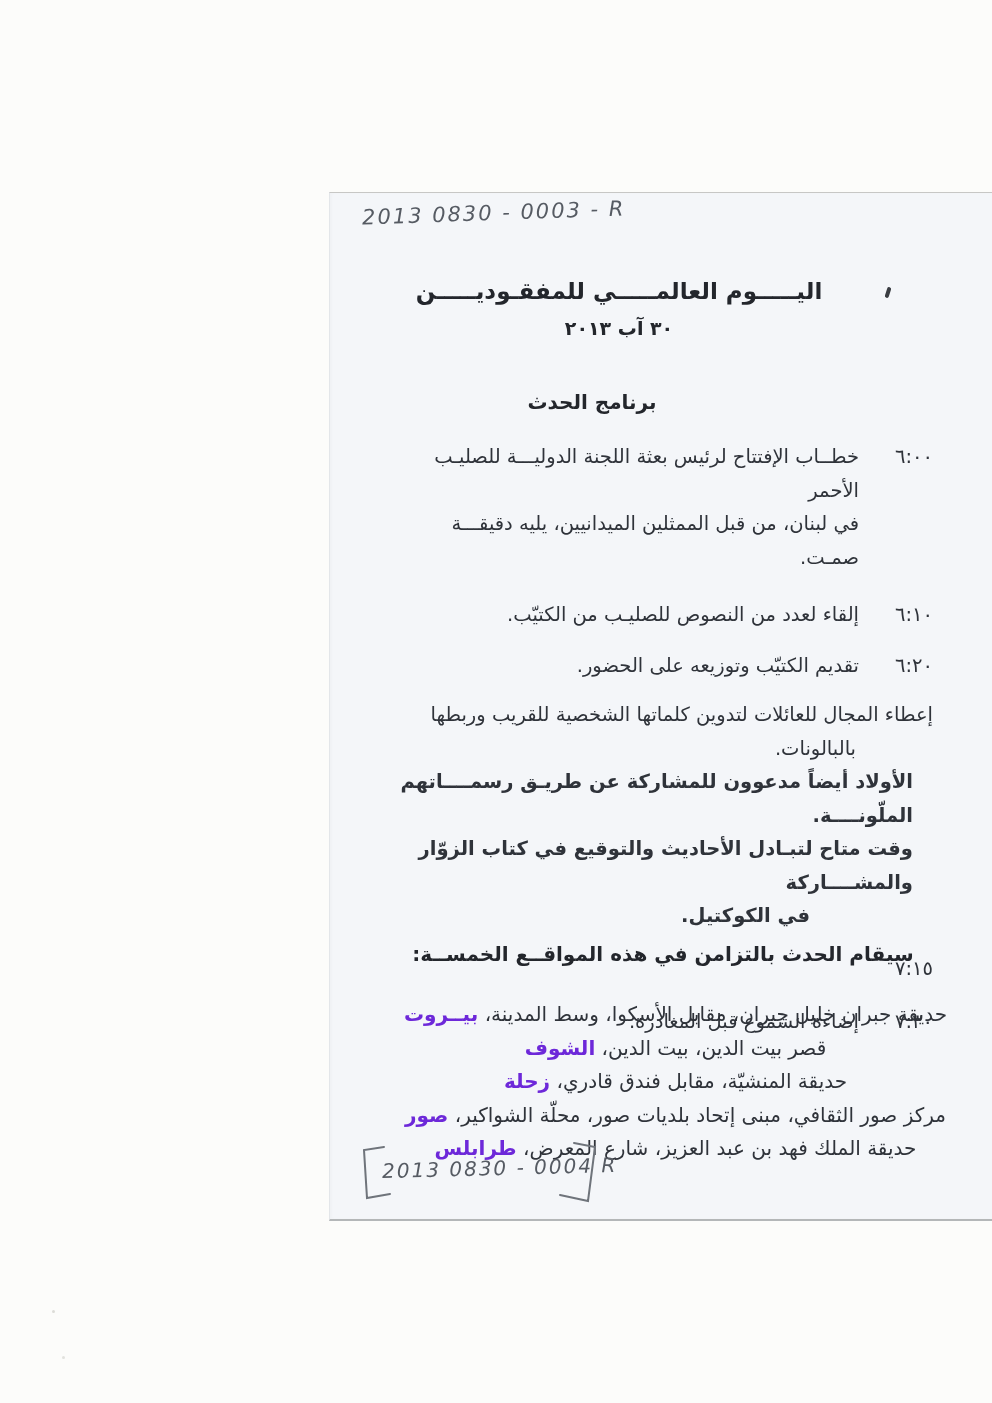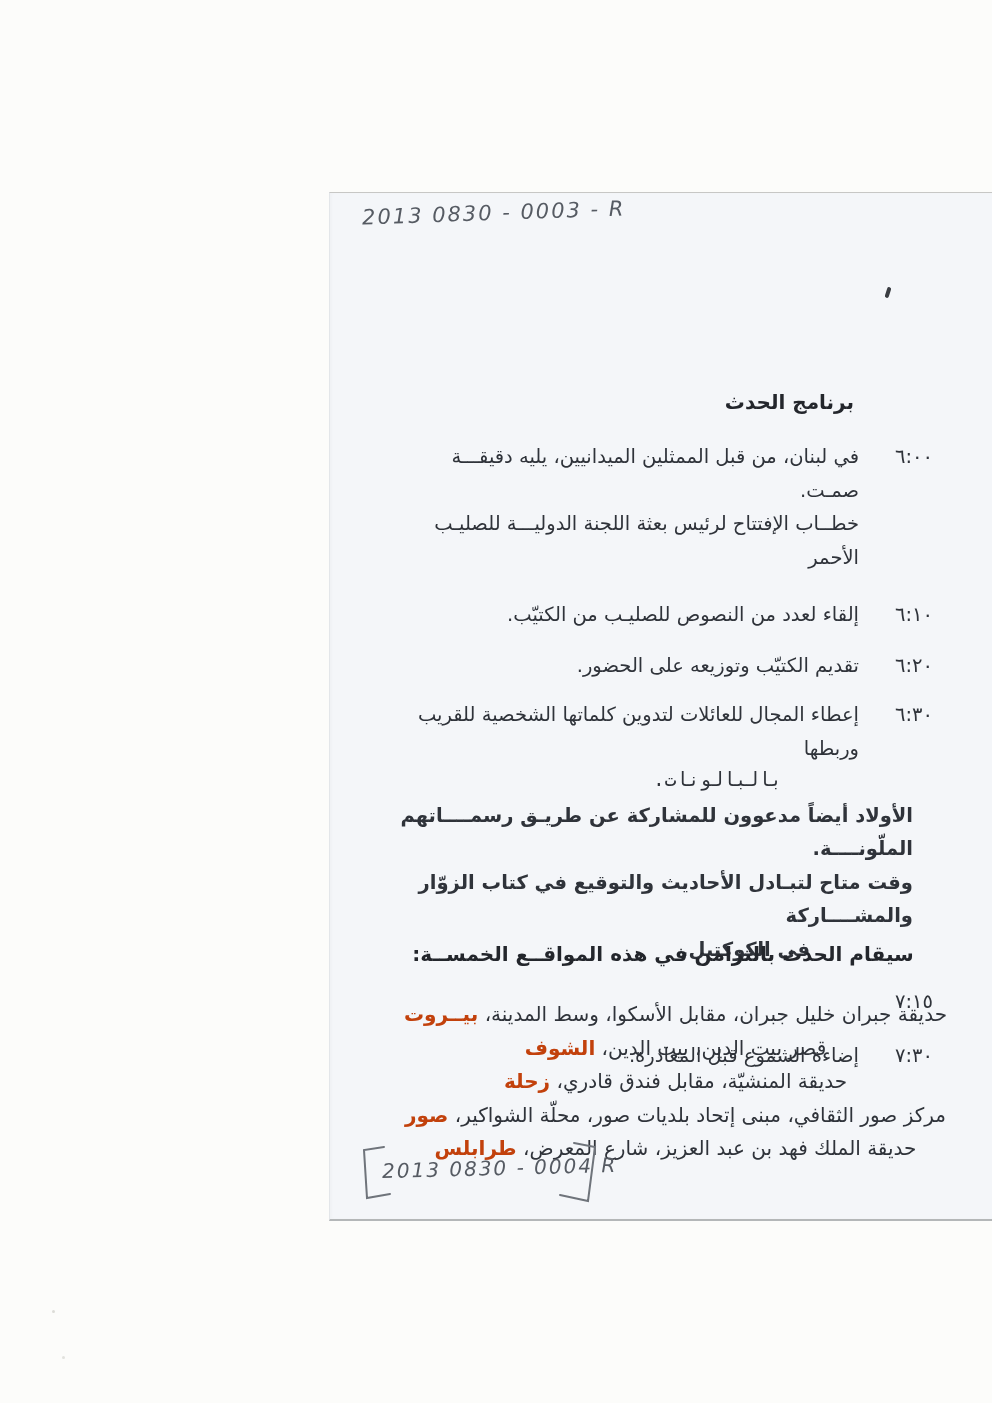--- a/index.html
+++ b/index.html
@@ -21,96 +21,99 @@
     font-size:21px;white-space:nowrap;
   }
   .hw-top{position:absolute;left:32px;top:8px;transform:rotate(-2deg);}
   .header{
     position:absolute;top:82px;left:0;width:578px;text-align:center;
     color:#23262c;direction:rtl;
   }
   .title{font-weight:bold;font-size:23px;line-height:32px;}
   .date{font-weight:bold;font-size:19px;margin-top:10px;letter-spacing:1px;}
   .program-heading{
-    position:absolute;top:197px;left:0;width:524px;
+    position:absolute;top:197px;left:0;width:524px;text-align:center;
     font-weight:bold;font-size:20px;color:#23262c;direction:rtl;
   }
   .schedule{
     position:absolute;top:247px;left:66px;width:537px;
     direction:rtl;color:#2f333a;font-size:19.5px;
   }
   .srow{display:flex;margin-bottom:19px;}
   .srow.mb-lg{margin-bottom:24px;}
   .srow.mb-md{margin-bottom:17px;}
   .srow.mb-sm{margin-bottom:16px;}
   .srow.mb-0{margin-bottom:0;}
   .stime{width:74px;flex:none;line-height:33.5px;}
   .stext{flex:1;}
   .sline{line-height:33.5px;text-align:right;}
-  .indent-a{padding-right:77px;font-family:Liberation Mono, monospace;}
+  .indent-a{padding-right:77px;}
   .indent-b{padding-right:103px;}
   .scont{margin-right:20px;margin-bottom:19px;font-weight:bold;}
   .loc-heading{
     position:absolute;top:749px;left:0;width:666px;text-align:center;
     font-weight:bold;font-size:20px;color:#23262c;direction:rtl;
   }
   .locations{
     position:absolute;top:805px;left:14px;width:663px;text-align:center;
     direction:rtl;color:#2f333a;font-size:20px;
   }
   .loc-line{line-height:33.5px;}
-  .loc-city{font-weight:bold;color:#c2410c;}
+  .loc-city{font-weight:bold;color:#6d28d9;}
   .hw-bottom{position:absolute;left:22px;top:948px;width:262px;height:66px;}
   .hw-bottom svg{position:absolute;left:0;top:0;}
   .hw-bottom .hw-text{position:absolute;left:30px;top:15px;transform:rotate(-1.5deg);font-size:20px;}
   .speck{
     position:absolute;left:556px;top:94px;width:4px;height:11px;
     background:#3a3d42;border-radius:2px;transform:rotate(18deg);
   }
   .dust1{position:absolute;left:52px;top:1310px;width:3px;height:3px;background:#dcdcd7;border-radius:50%;}
   .dust2{position:absolute;left:62px;top:1356px;width:3px;height:3px;background:#e2e2dd;border-radius:50%;}
 </style>
 </head>
 <body>
 
 <div class="paper">
 
   <div class="hw hw-top">2013 0830 - 0003 - R</div>
 
   <div class="speck"></div>
 
+  <div class="header">
+    <div class="title">اليـــــوم العالمـــــي للمفقـوديـــــن</div>
+    <div class="date">٣٠ آب ٢٠١٣</div>
+  </div>
 
   <div class="program-heading">برنامج الحدث</div>
 
   <div class="schedule">
 
     <div class="srow mb-lg">
       <div class="stime">٦:٠٠</div>
       <div class="stext">
+        <div class="sline">خطــاب الإفتتاح لرئيس بعثة اللجنة الدوليـــة للصليـب الأحمر</div>
         <div class="sline">في لبنان، من قبل الممثلين الميدانيين، يليه دقيقـــة صمـت.</div>
-        <div class="sline">خطــاب الإفتتاح لرئيس بعثة اللجنة الدوليـــة للصليـب الأحمر</div>
       </div>
     </div>
 
     <div class="srow mb-md">
       <div class="stime">٦:١٠</div>
       <div class="stext">
         <div class="sline">إلقاء لعدد من النصوص للصليـب من الكتيّب.</div>
       </div>
     </div>
 
     <div class="srow mb-sm">
       <div class="stime">٦:٢٠</div>
       <div class="stext">
         <div class="sline">تقديم الكتيّب وتوزيعه على الحضور.</div>
       </div>
     </div>
 
     <div class="srow mb-0">
-      <div class="stime">٦:٣٠</div>
       <div class="stext">
         <div class="sline">إعطاء المجال للعائلات لتدوين كلماتها الشخصية للقريب وربطها</div>
         <div class="sline indent-a">بالبالونات.</div>
       </div>
     </div>
     <div class="scont">
       <div class="sline">الأولاد أيضاً مدعوون للمشاركة عن طريـق رسمــــاتهم الملّونــــة.</div>
       <div class="sline">وقت متاح لتبـادل الأحاديث والتوقيع في كتاب الزوّار والمشــــاركة</div>
       <div class="sline indent-b">في الكوكتيل.</div>
     </div>

